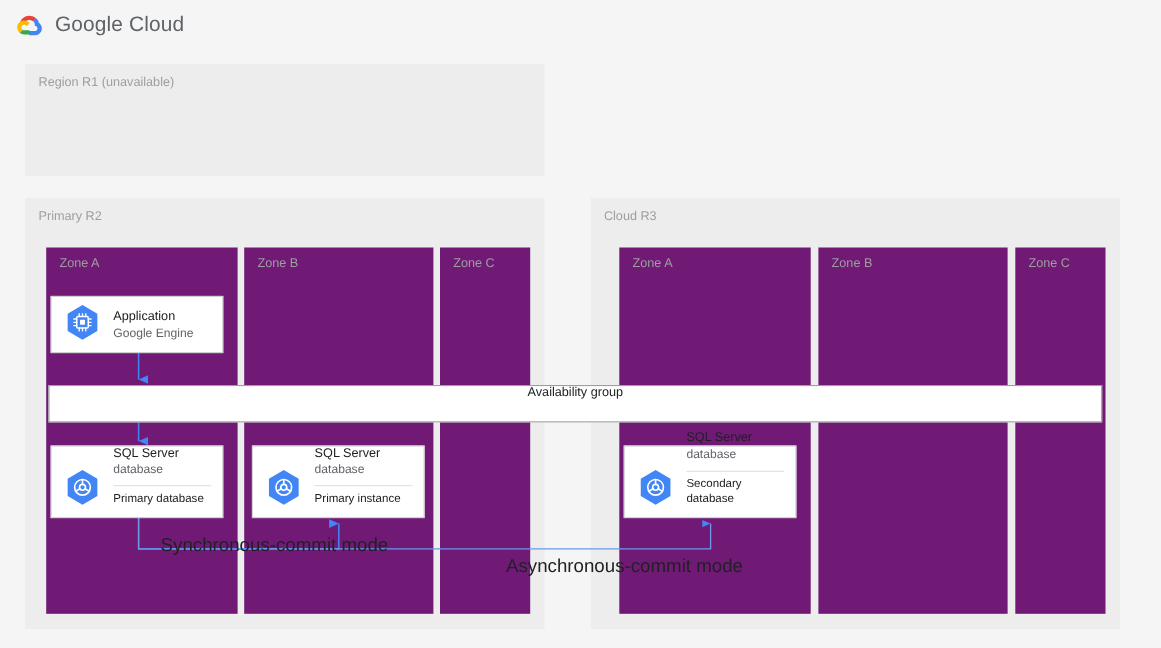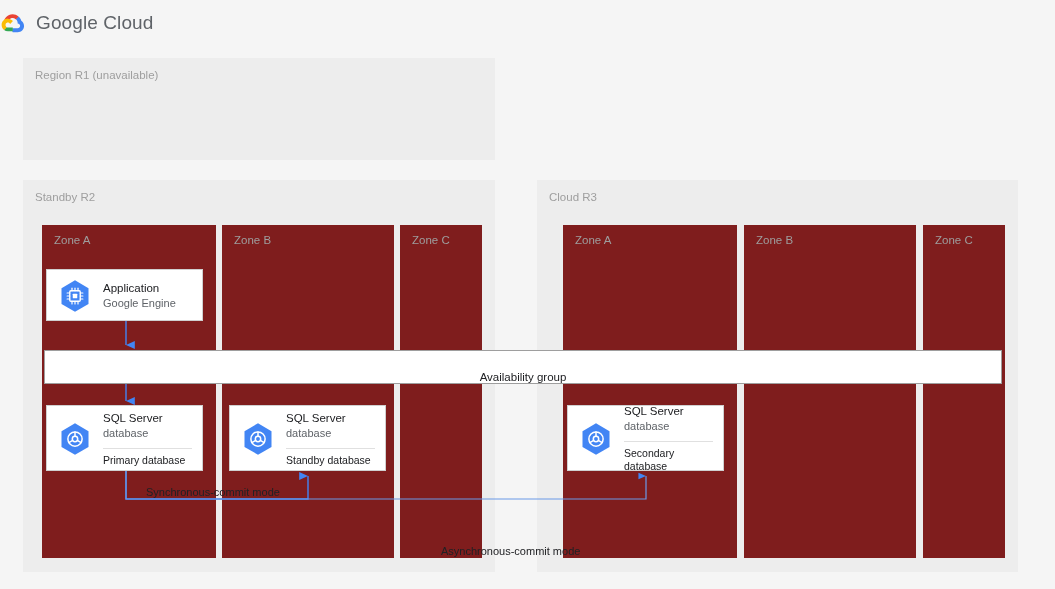--- a/index.html
+++ b/index.html
@@ -17,20 +17,21 @@
   }
 
   
   .header {
     position: absolute;
     left: 0; top: 0;
     width: 949px;
     height: 46px;
     display: flex;
     align-items: center;
+    padding-left: 14px;
     box-sizing: border-box;
   }
   .gc-logo {
     width: 26px;
     height: 26px;
     margin-right: 10px;
     flex: none;
   }
   .gc-wordmark {
     font-size: 19px;
@@ -61,21 +62,21 @@
     color: #9e9e9e;
     white-space: nowrap;
   }
   #region-r1 { left: 23px;  top: 58px;  width: 472px; height: 102px; }
   #region-r2 { left: 23px;  top: 180px; width: 472px; height: 392px; }
   #region-r3 { left: 537px; top: 180px; width: 481px; height: 392px; }
 
   
   .zone {
     position: absolute;
-    background: #7f1d1d;
+    background: #701a75;
     box-sizing: border-box;
   }
   .zone-label {
     position: absolute;
     left: 12px;
     top: 9px;
     font-size: 11.5px;
     color: #9e9e9e;
     white-space: nowrap;
   }
@@ -97,21 +98,21 @@
     pointer-events: none;
   }
 
   
   .node {
     position: absolute;
     background: #ffffff;
     border: 1px solid #d0d0d0;
     box-sizing: border-box;
     display: flex;
-    align-items: center;
+    align-items: flex-end;
     padding: 9px 10px;
   }
   .node-icon {
     width: 36px;
     height: 36px;
     flex: none;
     margin-right: 10px;
     margin-top: 2px;
   }
   .node-text {
@@ -148,38 +149,38 @@
   #availability-group {
     position: absolute;
     left: 44px;
     top: 350px;
     width: 958px;
     height: 34px;
     background: #ffffff;
     border: 1px solid #9e9e9e;
     box-sizing: border-box;
     display: flex;
-    align-items: flex-end;
+    align-items: flex-start;
     justify-content: center;
   }
   #availability-group .ag-label {
     font-size: 11.5px;
     color: #202124;
   }
 
   
   .edge-label {
     position: absolute;
-    font-size: 11px;
+    font-size: 17px;
     color: #202124;
     background: transparent;
     white-space: nowrap;
   }
   #label-sync  { left: 146px; top: 486px; }
-  #label-async { left: 441px; top: 505px; margin-top: 40px; }
+  #label-async { left: 460px; top: 505px; }
 </style>
 </head>
 <body>
 
 <div class="header">
   <svg class="gc-logo" viewBox="0 0 32 32">
     <path d="M20.1 11.3l2.4-2.4.16-1.0c-4.4-4.0-11.4-3.5-15.3 1.0C6.3 10.1 5.5 11.6 5.1 13.2l0.85-0.12 4.8-0.79 0.37-0.38c2.1-2.3 5.7-2.6 8.1-0.6l0.9 0z" fill="#ea4335"></path>
     <path d="M26.2 13.1c-0.55-2.0-1.68-3.8-3.24-5.2l-3.37 3.37c1.4 1.15 2.2 2.87 2.17 4.67v0.6c1.65 0 2.99 1.34 2.99 2.99s-1.34 2.95-2.99 2.95h-6.0l-0.59 0.63v3.59l0.59 0.56h6.0c4.3 0.03 7.8-3.38 7.84-7.68 0.02-2.6-1.26-5.04-3.4-6.5z" fill="#4285f4"></path>
     <path d="M9.75 26.3h5.99v-4.8h-5.99c-0.43 0-0.84-0.09-1.22-0.26l-0.85 0.25-2.42 2.37-0.21 0.81c1.35 1.02 3.0 1.58 4.7 1.57z" fill="#34a853"></path>
     <path d="M9.75 10.6C5.45 10.63 1.98 14.14 2.0 18.44c0.015 2.4 1.14 4.66 3.05 6.13l3.47-3.47c-1.5-0.68-2.17-2.45-1.49-3.95s2.45-2.17 3.95-1.49c0.66 0.3 1.19 0.83 1.49 1.49l3.47-3.47c-1.48-1.93-3.77-3.06-6.2-3.05z" fill="#fbbc04"></path>
@@ -187,21 +188,21 @@
   <div class="gc-wordmark">Google Cloud</div>
 </div>
 
 <div class="canvas">
 
   <div class="region" id="region-r1">
     <div class="region-label">Region R1 (unavailable)</div>
   </div>
 
   <div class="region" id="region-r2">
-    <div class="region-label">Standby R2</div>
+    <div class="region-label">Primary R2</div>
   </div>
   <div class="zone" id="zone-r2-a">
     <div class="zone-label">Zone A</div>
   </div>
   <div class="zone" id="zone-r2-b">
     <div class="zone-label">Zone B</div>
   </div>
   <div class="zone" id="zone-r2-c">
     <div class="zone-label">Zone C</div>
   </div>
@@ -291,21 +292,21 @@
       <circle cx="24" cy="24" r="9.5" fill="none" stroke="#ffffff" stroke-width="2"></circle>
       <circle cx="24" cy="24" r="3.6" fill="none" stroke="#ffffff" stroke-width="2"></circle>
       <path d="M24 14.5 L24 20.4" stroke="#ffffff" stroke-width="2" stroke-linecap="round"></path>
       <path d="M32.2 28.8 L27.1 25.8" stroke="#ffffff" stroke-width="2" stroke-linecap="round"></path>
       <path d="M15.8 28.8 L20.9 25.8" stroke="#ffffff" stroke-width="2" stroke-linecap="round"></path>
     </svg>
     <div class="node-text">
       <div class="node-title">SQL Server</div>
       <div class="node-sub">database</div>
       <div class="node-divider"></div>
-      <div class="node-footer">Standby database</div>
+      <div class="node-footer">Primary instance</div>
     </div>
   </div>
 
   <div class="node" id="node-db-secondary">
     <svg class="node-icon" viewBox="0 0 48 48">
       <path d="M24 3 L42 13.5 L42 34.5 L24 45 L6 34.5 L6 13.5 Z" fill="#4285f4"></path>
       <circle cx="24" cy="24" r="9.5" fill="none" stroke="#ffffff" stroke-width="2"></circle>
       <circle cx="24" cy="24" r="3.6" fill="none" stroke="#ffffff" stroke-width="2"></circle>
       <path d="M24 14.5 L24 20.4" stroke="#ffffff" stroke-width="2" stroke-linecap="round"></path>
       <path d="M32.2 28.8 L27.1 25.8" stroke="#ffffff" stroke-width="2" stroke-linecap="round"></path>

